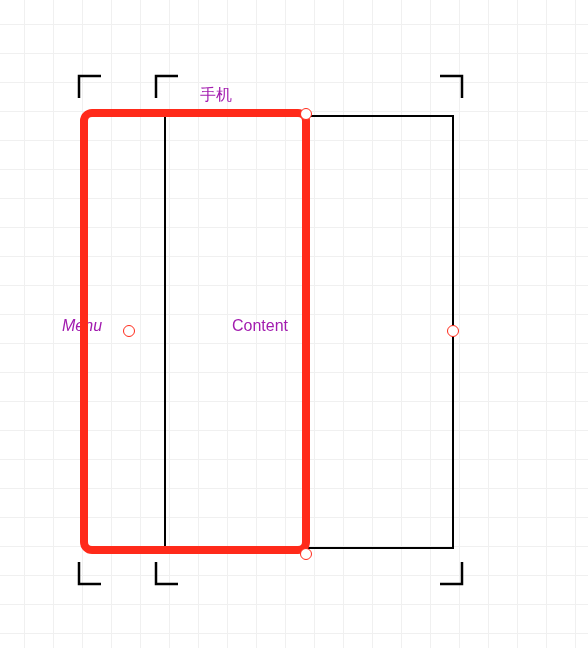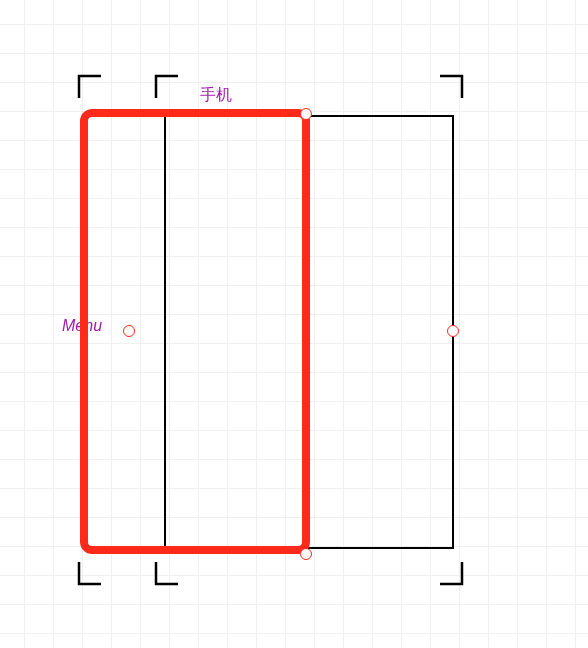--- a/index.html
+++ b/index.html
@@ -115,20 +115,21 @@
   <div class="corner-tick tick-br">
     <svg viewBox="0 0 30 30">
         <path d="M24 2 L24 24 L2 24" stroke="#000" stroke-width="2.5" fill="none"></path>
       </svg>
   </div>
 
   <div class="frame content-frame"></div>
 
   <div class="label label-top">手机</div>
   <div class="label label-menu">Menu</div>
+  <div class="label label-content">Content</div>
 
   <div class="highlight-box"></div>
 
   <div class="handle h-top"></div>
   <div class="handle h-bottom"></div>
   <div class="handle h-left"></div>
   <div class="handle h-right"></div>
 
 </div>
 

